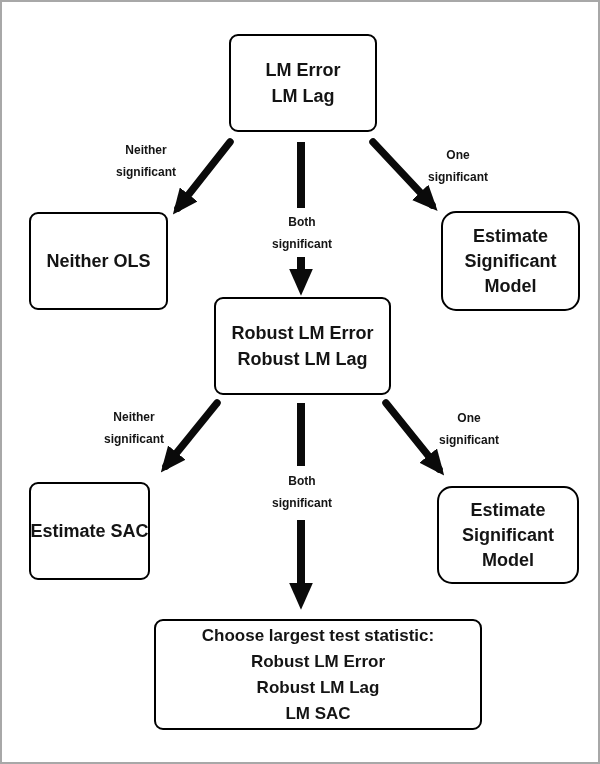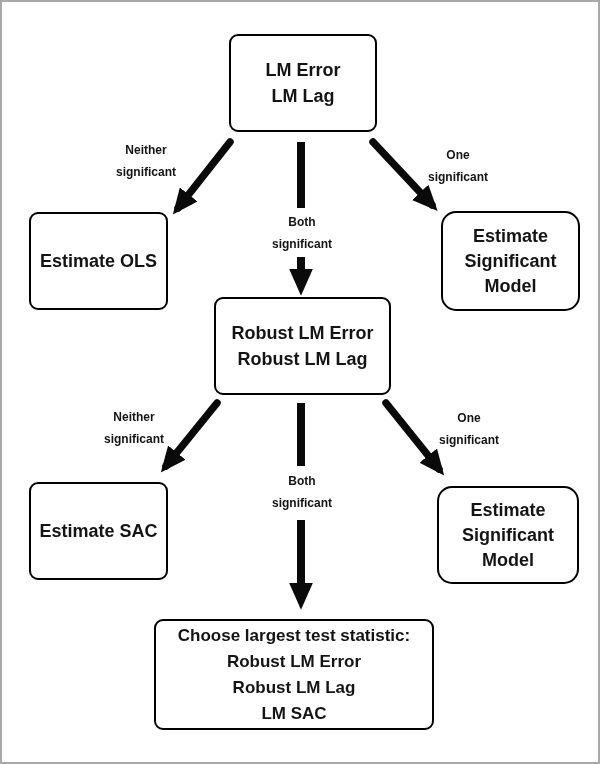--- a/index.html
+++ b/index.html
@@ -44,23 +44,23 @@
     color: #141414;
     font-size: 12px;
     font-weight: 600;
     line-height: 22px;
   }
   
   #node-lm     { left: 227px; top:  32px; width: 148px; height:  98px; text-align: right; }
   #node-ols    { left:  27px; top: 210px; width: 139px; height:  98px; }
   #node-esm1   { left: 439px; top: 209px; width: 139px; height: 100px; }
   #node-robust { left: 212px; top: 295px; width: 177px; height:  98px; }
-  #node-sac    { left:  27px; top: 480px; width: 139px; height:  98px; }
+  #node-sac    { left:  27px; top: 480px; width: 121px; height:  98px; }
   #node-esm2   { left: 435px; top: 484px; width: 142px; height:  98px; }
-  #node-choose { left: 152px; top: 617px; width: 280px; height: 111px; }
+  #node-choose { left: 152px; top: 617px; width: 328px; height: 111px; }
   
   #label-t1-neither { left:  64px; top: 137px; }
   #label-t1-both    { left: 220px; top: 209px; }
   #label-t1-one     { left: 376px; top: 142px; }
   #label-t2-neither { left:  52px; top: 404px; }
   #label-t2-both    { left: 220px; top: 468px; }
   #label-t2-one     { left: 387px; top: 405px; }
 </style>
 </head>
 <body>
@@ -84,21 +84,21 @@
       <path d="M384,401 L437,467" stroke-width="7.5" stroke-linecap="round" marker-end="url(#ah)"></path>
     </g>
   </svg>
 
   <div class="box" id="node-lm">
     <div>LM Error</div>
     <div>LM Lag</div>
   </div>
 
   <div class="box" id="node-ols">
-    <div>Estimate OLS</div>
+    <div>Neither OLS</div>
   </div>
 
   <div class="box small-lh" id="node-esm1">
     <div>Estimate</div>
     <div>Significant</div>
     <div>Model</div>
   </div>
 
   <div class="box" id="node-robust">
     <div>Robust LM Error</div>

